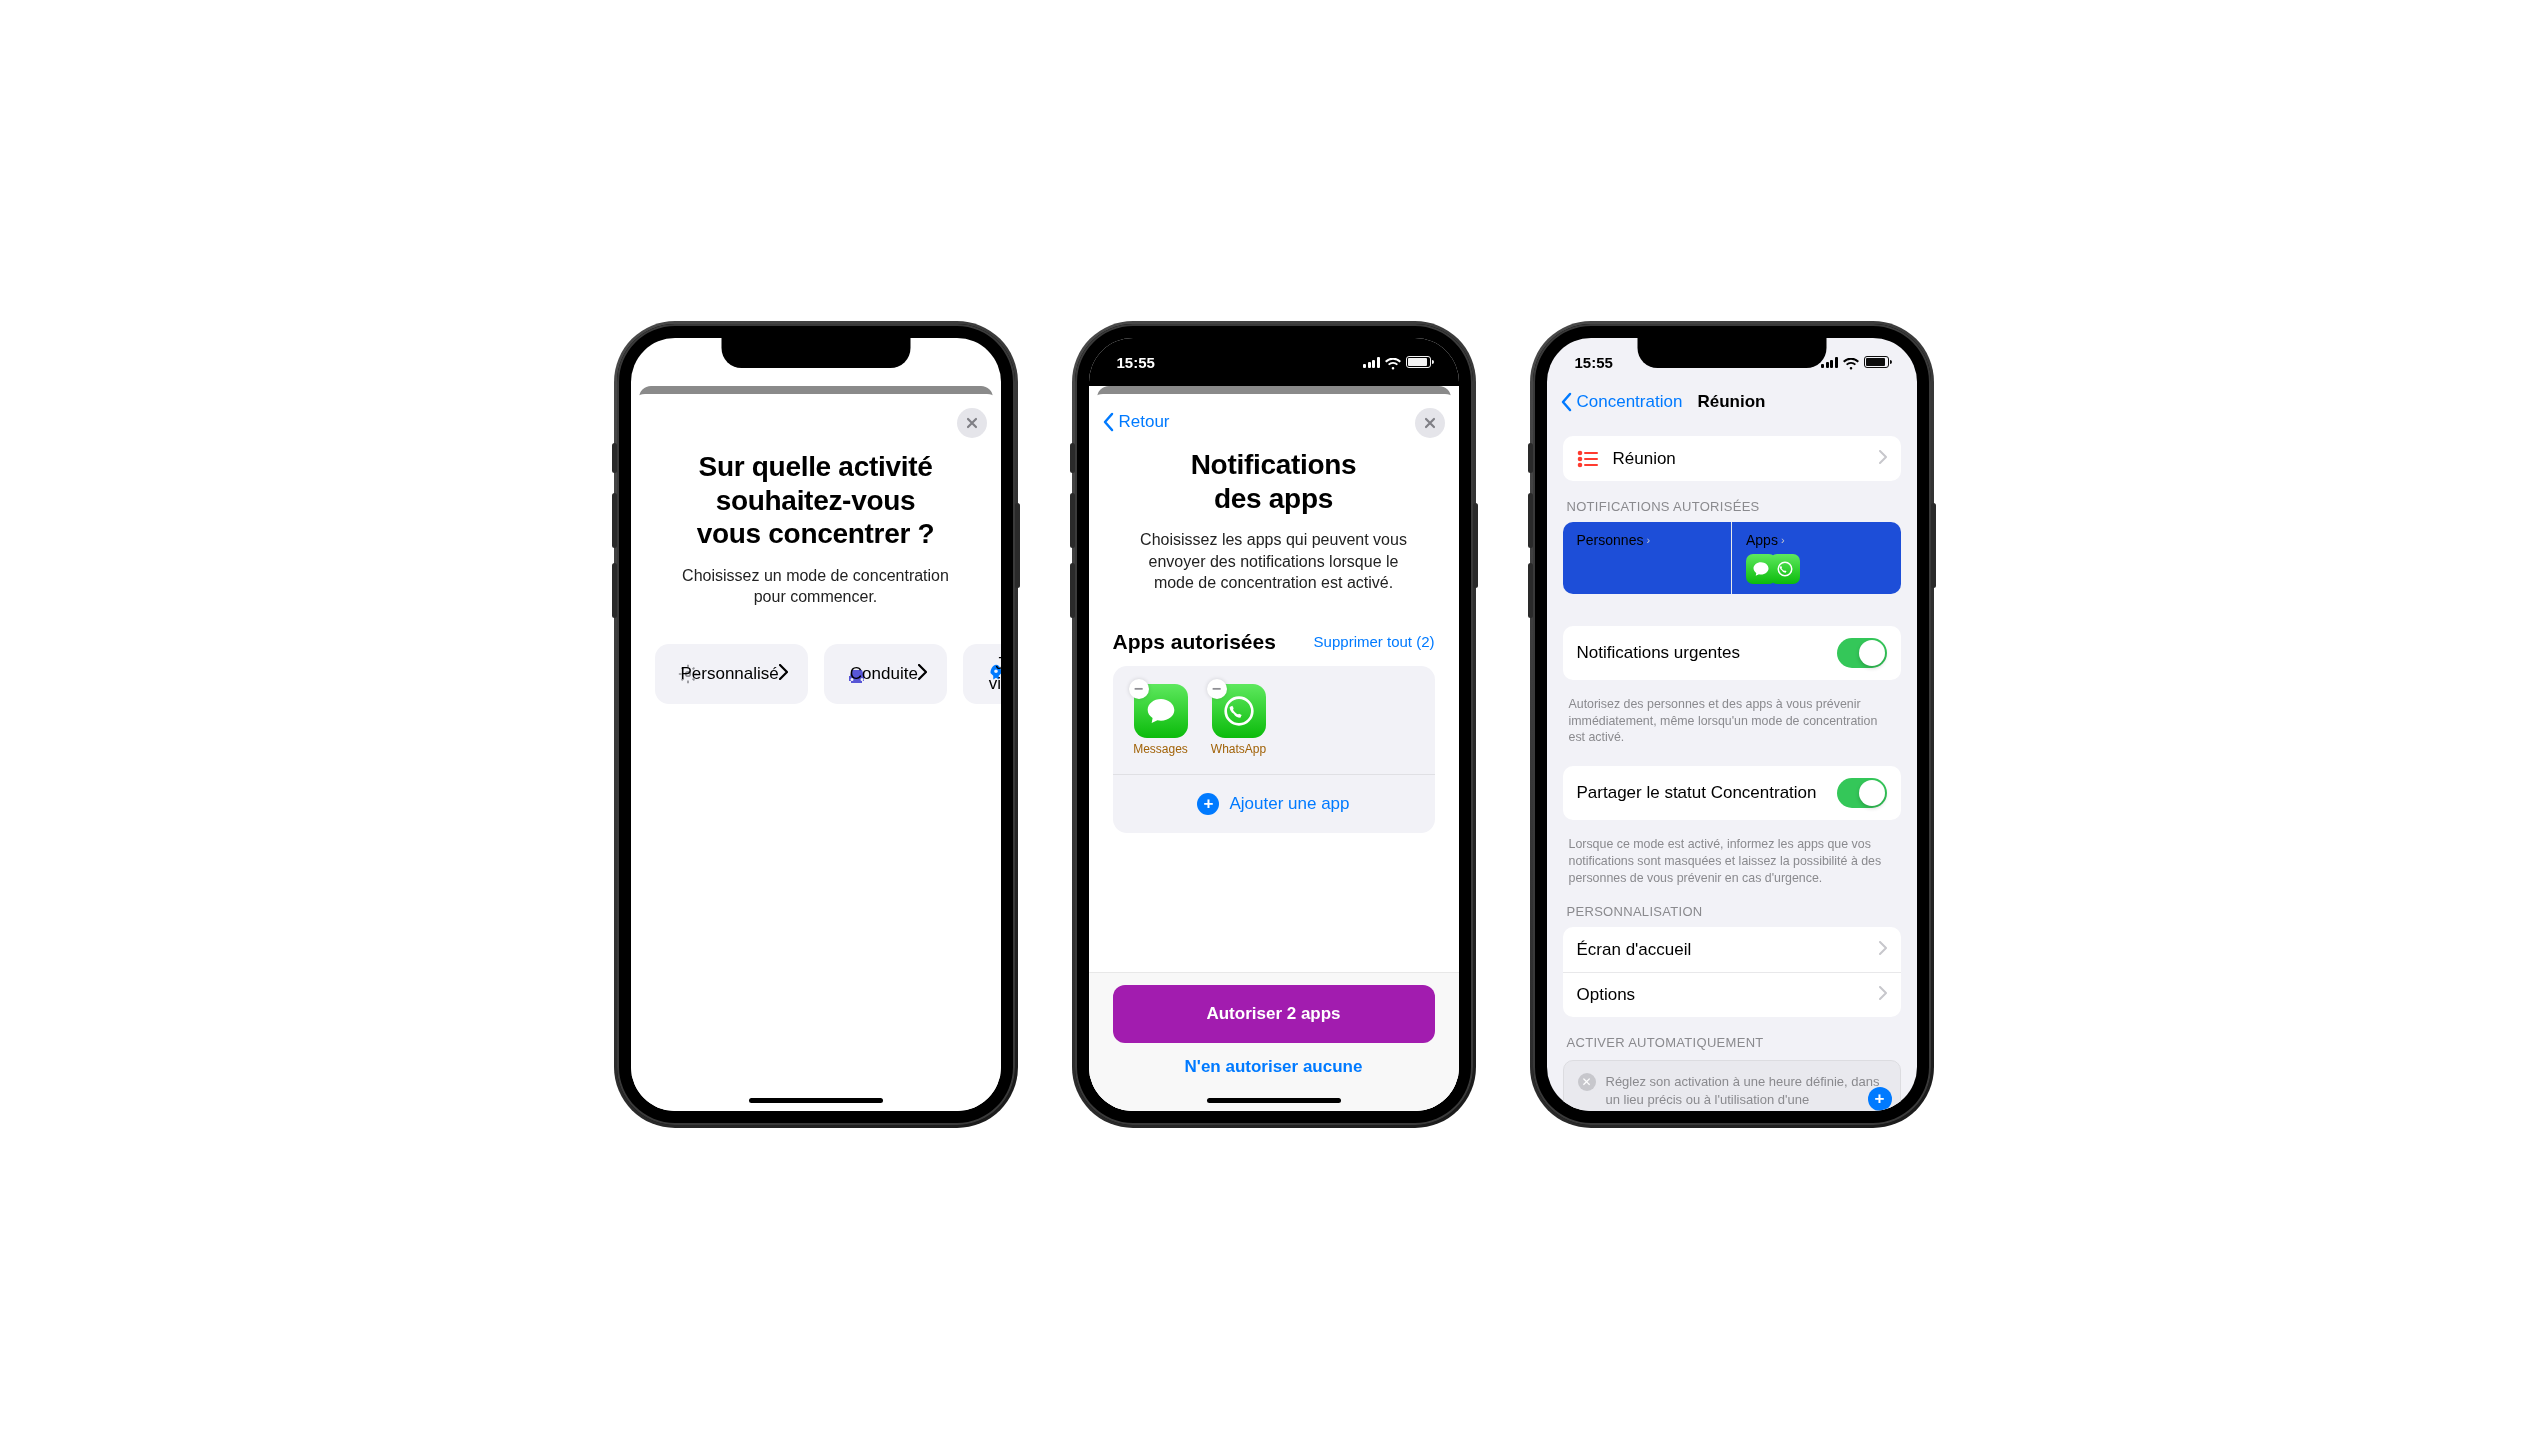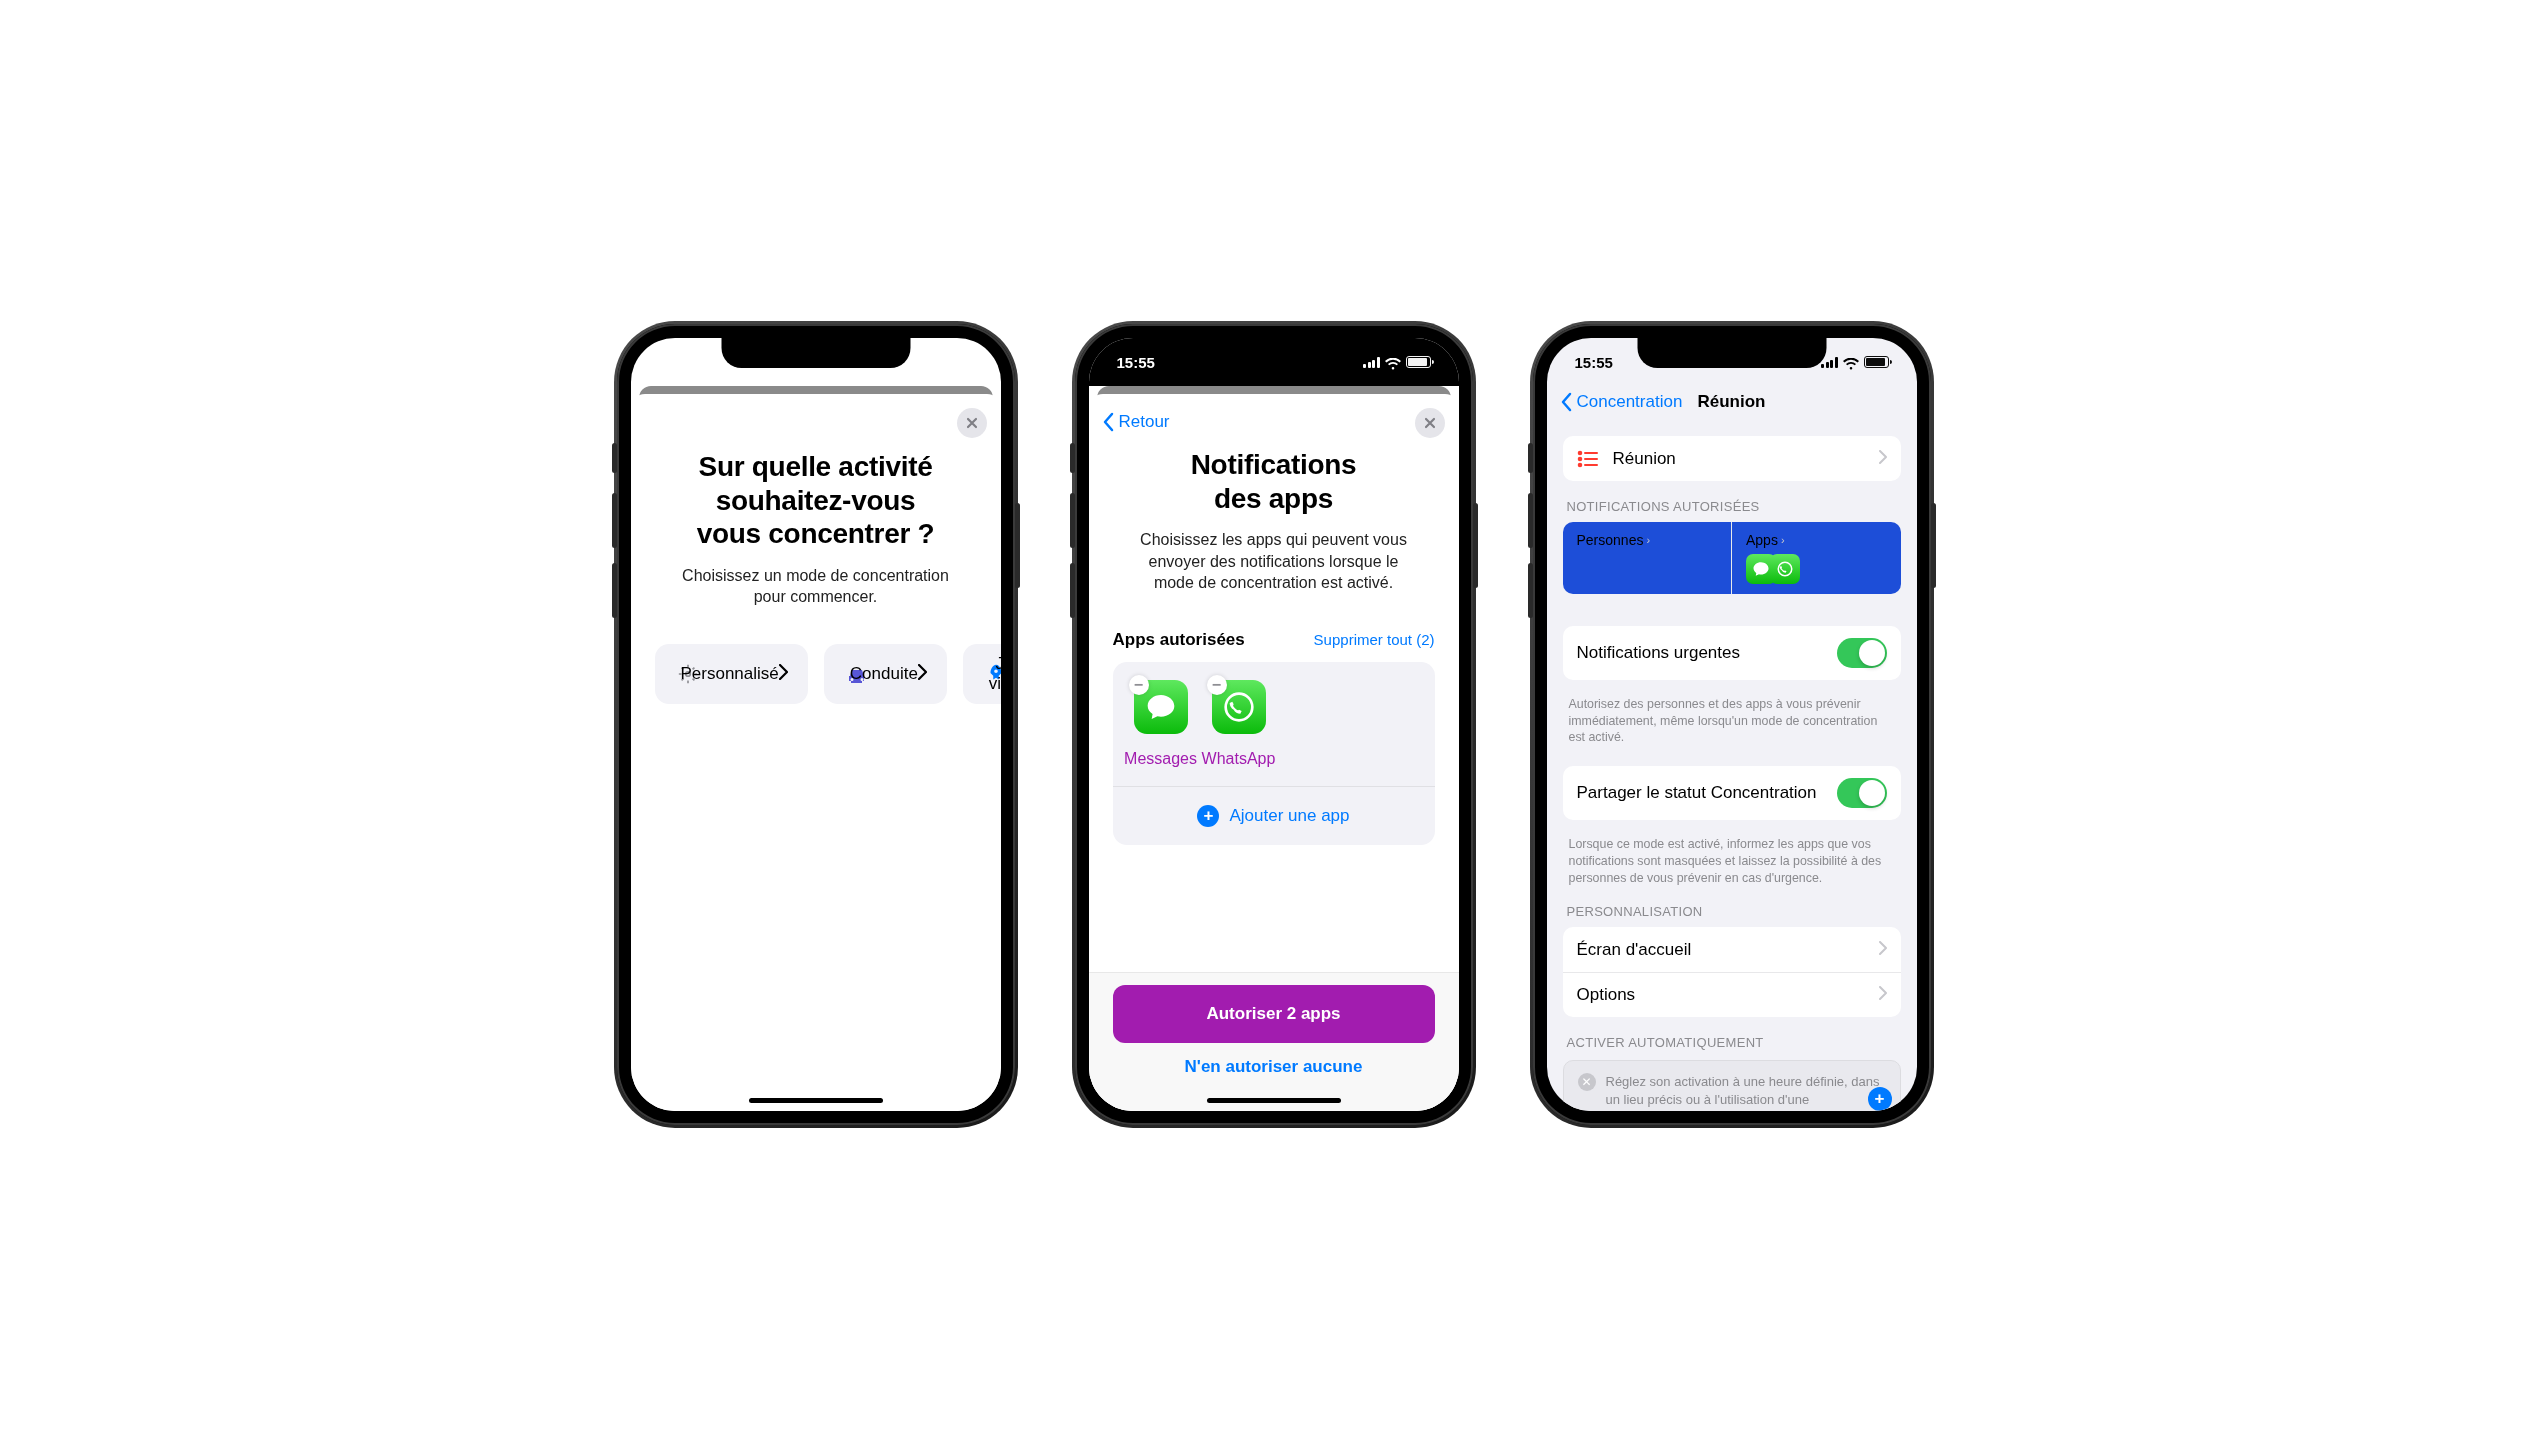--- a/index.html
+++ b/index.html
@@ -34,28 +34,28 @@
 .back-link svg{width:12px;height:20px;margin-right:4px}
 .sheet h1{font-size:28px;font-weight:800;text-align:center;line-height:1.2;margin-top:44px;letter-spacing:-0.3px}
 .sheet .sub{text-align:center;color:#222;font-size:16px;line-height:1.35;margin:14px 16px 36px}
 .options{display:flex;flex-direction:row;gap:16px}
 .opt{background:#f2f2f7;border-radius:14px;height:60px;display:flex;align-items:center;padding:0 20px;cursor:pointer}
 .opt .ico{width:26px;height:26px;display:flex;align-items:center;justify-content:center;margin-right:6px}
 .opt .lbl{flex:1;text-align:center;font-size:17px;font-weight:500;margin-left:-26px}
 .opt .chev{color:#000}
 .chev svg{width:9px;height:16px}
 .section-head{display:flex;justify-content:space-between;align-items:center;margin:8px 0 12px}
-.section-head .t{font-size:17px;font-weight:700}
+.section-head .t{font-size:21px;font-weight:700}
 .section-head .act{color:#007aff;font-size:15px;cursor:pointer}
 .apps-card{background:#f2f2f7;border-radius:14px;overflow:hidden}
 .apps-row{display:flex;gap:18px;padding:18px}
 .app-item{display:flex;flex-direction:column;align-items:center;width:60px}
 .app-icon{width:54px;height:54px;border-radius:13px;background:linear-gradient(180deg,#5ee85e,#0bbb0b);display:flex;align-items:center;justify-content:center;position:relative;color:#fff}
 .app-icon .minus{position:absolute;top:-5px;left:-5px;width:20px;height:20px;border-radius:50%;background:#fff;display:flex;align-items:center;justify-content:center;box-shadow:0 0 4px rgba(0,0,0,.15);color:#8e8e93;font-weight:700}
-.app-name{font-size:16px;color:#a21caf;margin-top:16px}
+.app-name{font-size:12px;color:#a16207;margin-top:4px}
 .add-row{border-top:1px solid #e0e0e4;padding:18px;display:flex;justify-content:center;align-items:center;gap:10px;color:#007aff;font-size:17px;cursor:pointer}
 .add-row .plus{width:22px;height:22px;border-radius:50%;background:#007aff;color:#fff;display:flex;align-items:center;justify-content:center;font-size:17px;font-weight:700;line-height:1}
 .bottom-actions{position:absolute;left:0;right:0;bottom:0;padding:12px 24px 34px;background:#f8f8f8;border-top:1px solid #e8e8e8}
 .btn-primary{background:#a21caf;color:#fff;border-radius:12px;height:58px;display:flex;align-items:center;justify-content:center;font-size:17px;font-weight:600;cursor:pointer}
 .btn-link{color:#007aff;text-align:center;font-size:17px;font-weight:600;margin-top:14px;cursor:pointer}
 .nav3{display:flex;align-items:center;padding:6px 14px 10px;position:relative}
 .nav3 .back{display:flex;align-items:center;color:#007aff;font-size:17px;cursor:pointer}
 .nav3 .title{position:absolute;left:50%;transform:translateX(-50%);font-size:17px;font-weight:600}
 .settings-body{padding:0 16px;font-size:17px;color:#000}
 .cell-group{background:#fff;border-radius:10px;overflow:hidden;margin-bottom:8px}

